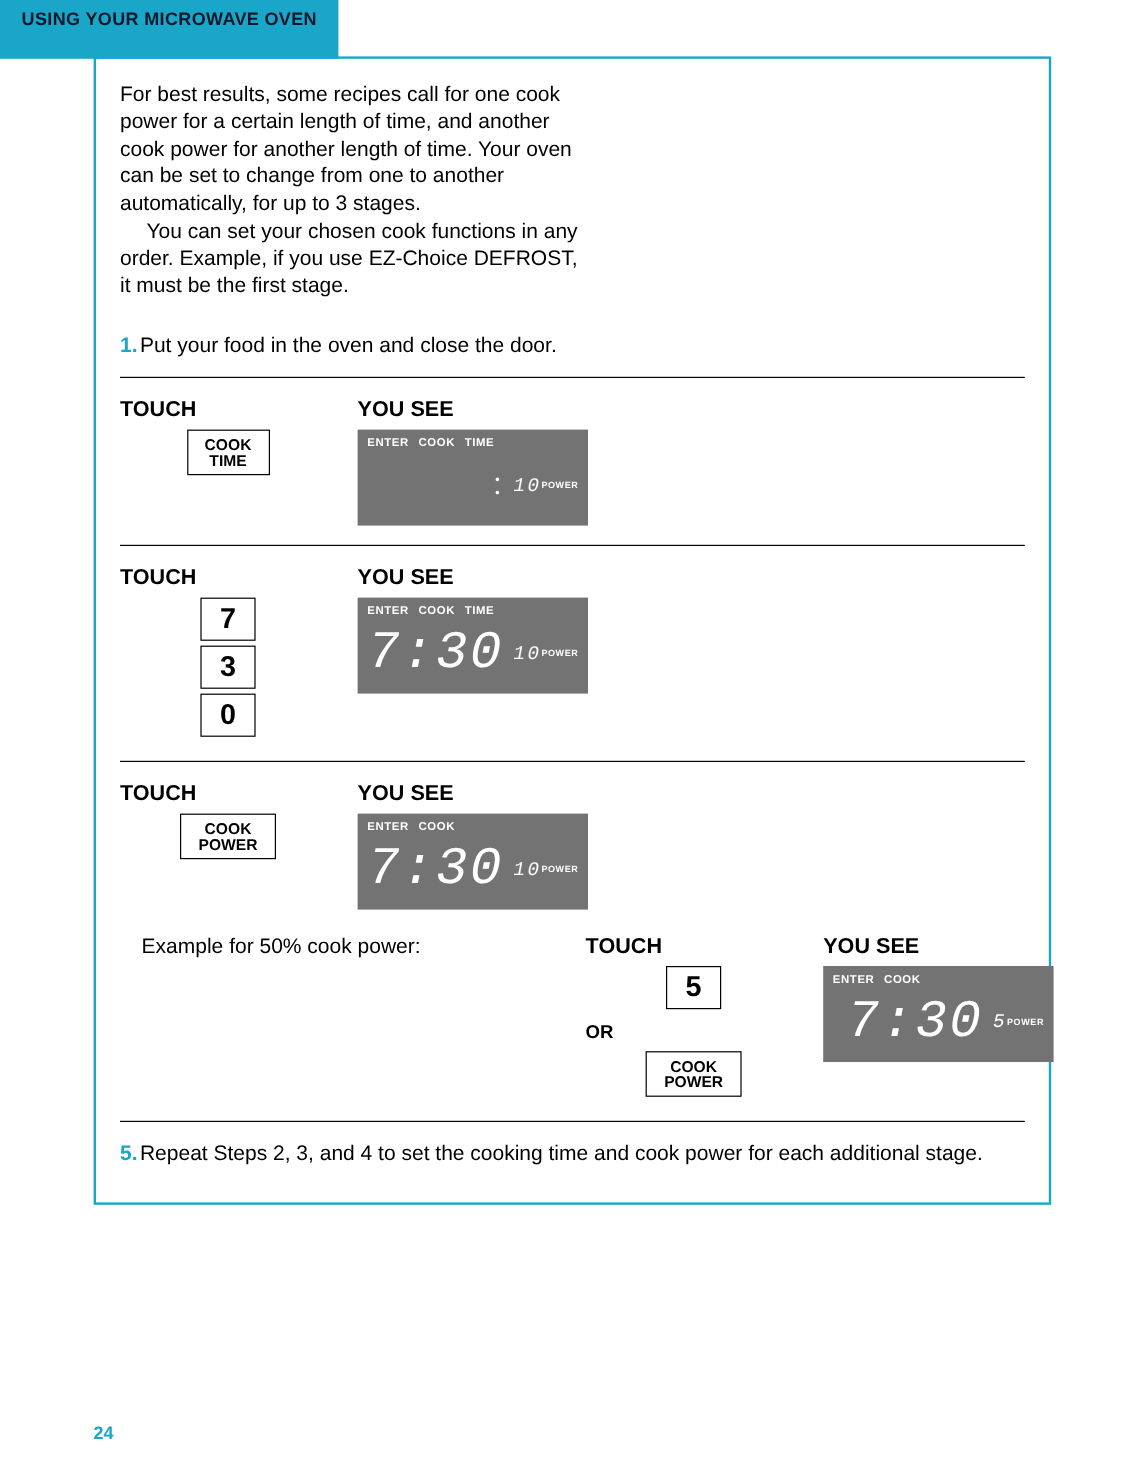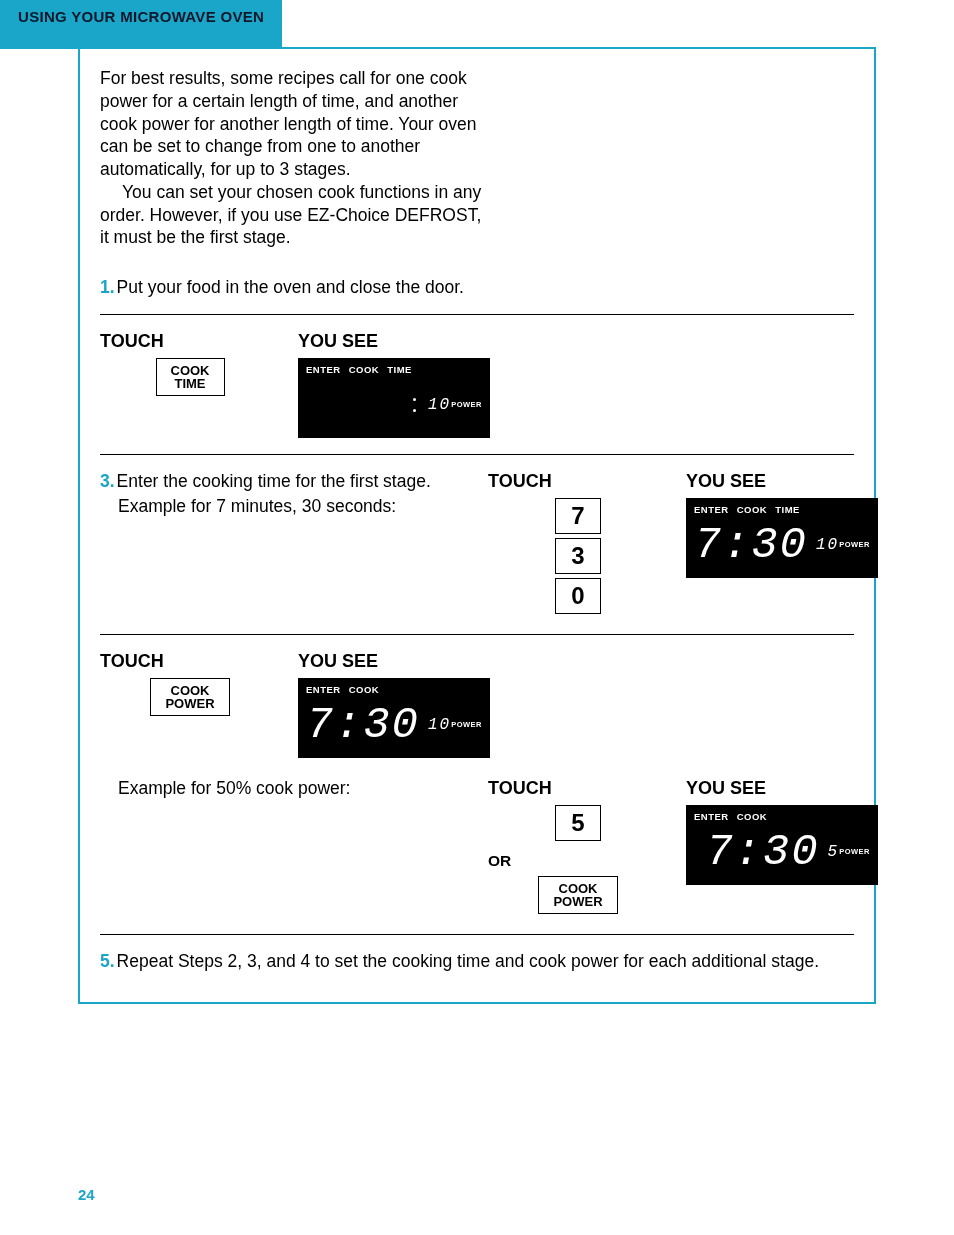--- a/index.html
+++ b/index.html
@@ -108,21 +108,21 @@
     width: 16px;
   }
   .sub {
     font-size: 15.5px;
     font-weight: 700;
     text-align: left;
     margin-top: 6px;
     line-height: 1.25;
   }
   .lcd {
-    background: #000000;
+    background: #737373;
     color: #fff;
     width: 192px;
     height: 80px;
     position: relative;
     display: flex;
     flex-direction: column;
     padding: 6px 8px 4px 8px;
     box-sizing: border-box;
   }
   .lcd .top-labels {
@@ -186,21 +186,21 @@
 
 <div class="page">
 
   <div class="tab">USING YOUR MICROWAVE OVEN</div>
 
 
   <div class="content-box">
 
     <div class="intro">
       <p>For best results, some recipes call for one cook power for a certain length of time, and another cook power for another length of time. Your oven can be set to change from one to another automatically, for up to 3 stages.</p>
-      <p class="indent">You can set your chosen cook functions in any order. However, if you use EZ-Choice DEFROST, it must be the first stage.</p>
+      <p class="indent">You can set your chosen cook functions in any order. Example, if you use EZ-Choice DEFROST, it must be the first stage.</p>
     </div>
 
     <div class="step">
       <div class="col-left">
         <span class="num">1.</span><span>Put your food in the oven and close the door.</span>
       </div>
     </div>
     <hr class="sep">
 
     <div class="step">
@@ -227,24 +227,20 @@
               <span class="seg small">10</span>
               <span class="pw">POWER</span>
             </div>
           </div>
         </div>
       </div>
     </div>
     <hr class="sep">
 
     <div class="step">
-      <div class="col-left">
-        <span class="num">3.</span><span>Enter the cooking time for the first stage.</span>
-        <div style="margin-left:18px; margin-top:4px;">Example for 7 minutes, 30 seconds:</div>
-      </div>
       <div class="col-mid">
         <div class="heading-sm">TOUCH</div>
         <div class="btnpad num7">7</div><br>
         <div class="btnpad num7">3</div><br>
         <div class="btnpad num7">0</div>
       </div>
       <div class="col-right">
         <div class="heading-sm">YOU SEE</div>
         <div class="lcd">
           <div class="top-labels">

